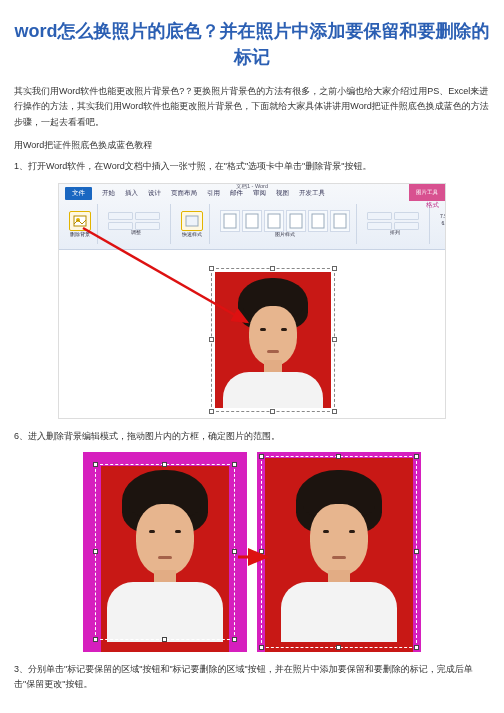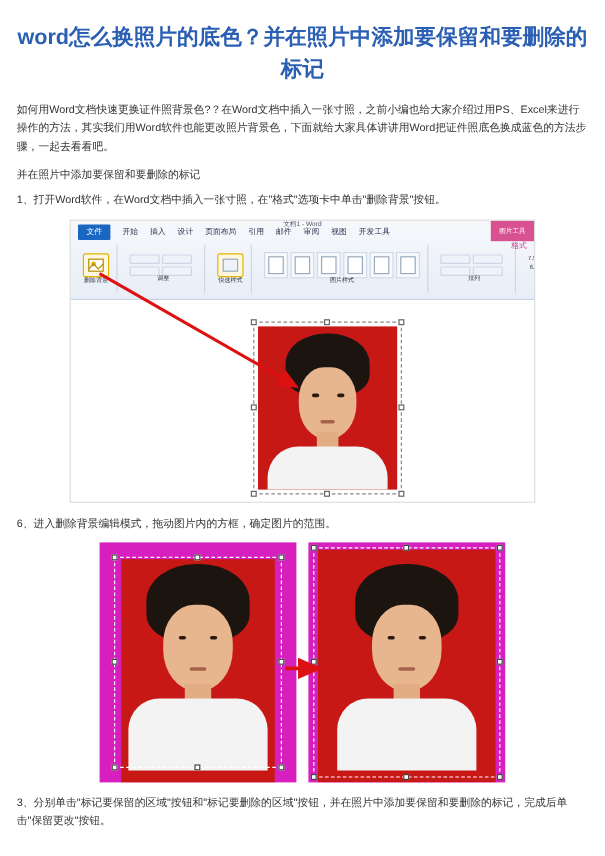--- a/index.html
+++ b/index.html
@@ -83,23 +83,23 @@
   .photo1 .shirt{top:94px;width:100px;height:50px}
   .photo1 .eye{top:50px}
   .photo1 .eye.l{left:calc(50% - 13px)} .photo1 .eye.r{left:calc(50% + 8px)}
   .photo1 .mouth{top:72px;width:12px}
 </style>
 </head>
 <body>
 
 <h1>word怎么换照片的底色？并在照片中添加要保留和要删除的标记</h1>
 
-<p class="intro">如何用Word文档快速更换证件照背景色?？在Word文档中插入一张寸照，之前小编也给大家介绍过用PS、Excel来进行操作的方法，其实我们用Word软件也能更改照片背景色，下面就给大家具体讲讲用Word把证件照底色换成蓝色的方法步骤，一起去看看吧。</p>
-
-<p class="sub">并在照片中添加要保留和要删除的标记</p>
+<p class="intro">其实我们用Word软件也能更改照片背景色?？更换照片背景色的方法有很多，之前小编也给大家介绍过用PS、Excel来进行操作的方法，其实我们用Word软件也能更改照片背景色，下面就给大家具体讲讲用Word把证件照底色换成蓝色的方法步骤，一起去看看吧。</p>
+
+<p class="sub">用Word把证件照底色换成蓝色教程</p>
 
 <p class="step">1、打开Word软件，在Word文档中插入一张寸照，在"格式"选项卡中单击"删除背景"按钮。</p>
 
 <div class="img-wrap">
   <div class="shot1">
     <div class="ribbon">
       <span class="title-bar">文档1 - Word</span>
       <div class="pink-tab">图片工具</div>
       <div class="format-tab">格式</div>
       <div class="tabs">

